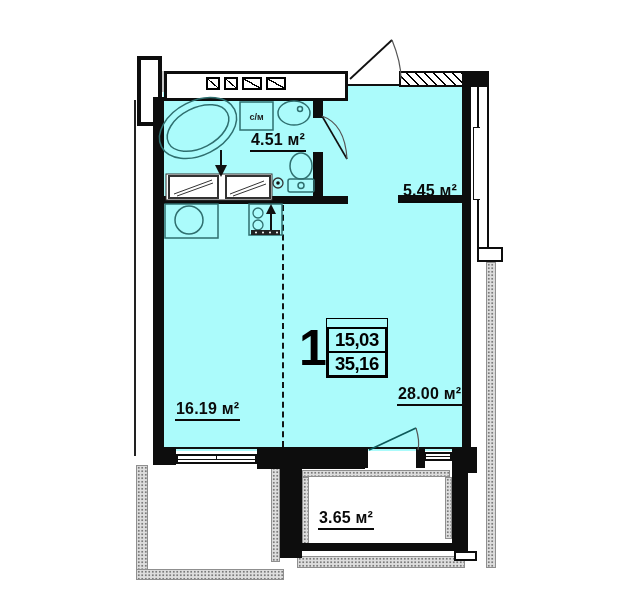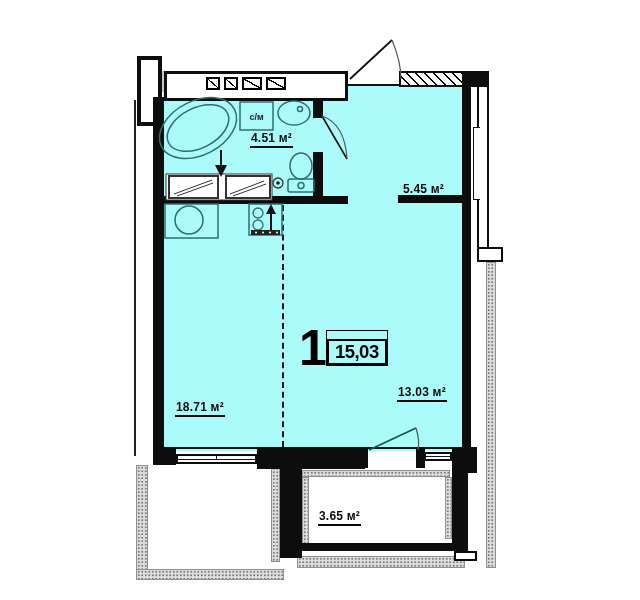--- a/index.html
+++ b/index.html
@@ -15,21 +15,21 @@
   .band{position:absolute;background:#fff;border:3px solid #0d0d0d;box-sizing:border-box;}
   .vent{position:absolute;border:2px solid #000;box-sizing:border-box;background:
         linear-gradient(to top right,transparent 42%,#000 42%,#000 58%,transparent 58%),#fff;}
   .vent.thin{background:
         linear-gradient(to top right,transparent 46%,#000 46%,#000 54%,transparent 54%),#fff;}
   .hatch{position:absolute;border:2.5px solid #0d0d0d;box-sizing:border-box;
          background:repeating-linear-gradient(45deg,transparent 0 5px,#000 5px 6.5px),#fff;}
   .whitebox{position:absolute;background:#fff;border:2px solid #0d0d0d;box-sizing:border-box;}
   .win{position:absolute;background:#fff;border:2px solid #0d0d0d;box-sizing:border-box;}
   .win .mid{position:absolute;left:0;right:0;top:45%;height:1px;background:#111;}
-  .arealabel{position:absolute;font-weight:bold;font-size:12px;color:#0a0a0a;
+  .arealabel{position:absolute;font-weight:bold;font-size:16px;color:#0a0a0a;
              border-bottom:2px solid #0a0a0a;padding:0 1px 1px 1px;letter-spacing:0.2px;
              white-space:nowrap;}
   .dash{position:absolute;border-left:2px dashed #141414;}
   
   #stamp{position:absolute;left:299px;top:310px;display:flex;align-items:center;}
   #stamp .count{font-weight:bold;font-size:50px;line-height:76px;color:#000;
                 margin-right:1px;letter-spacing:-2px;}
   #stamp .rows{display:flex;flex-direction:column;border:1px solid #000;}
   #stamp .row{width:56px;height:22px;border:2px solid #000;margin-top:-2px;
               font-weight:bold;font-size:18.5px;line-height:22px;text-align:center;
@@ -173,24 +173,25 @@
     </g>
 
     <g fill="none">
       <line x1="369" y1="450" x2="416" y2="428" stroke="#0e5a5a" stroke-width="1.8"></line>
       <path d="M416,428 Q420,441 418,450" stroke="#555" stroke-width="1.2"></path>
     </g>
   </svg>
 
   <div class="arealabel" style="left:250px;top:131px;">4.51 м²</div>
   <div class="arealabel" style="left:402px;top:182px;">5.45 м²</div>
-  <div class="arealabel" style="left:397px;top:385px;">13.03 м²</div>
-  <div class="arealabel" style="left:175px;top:400px;">18.71 м²</div>
+  <div class="arealabel" style="left:397px;top:385px;">28.00 м²</div>
+  <div class="arealabel" style="left:175px;top:400px;">16.19 м²</div>
   <div class="arealabel" style="left:318px;top:509px;">3.65 м²</div>
 
   <div id="stamp">
     <div class="count">1</div>
     <div class="rows">
       <div class="row">15,03</div>
+      <div class="row">35,16</div>
     </div>
   </div>
 
 </div>
 
 </body></html>

